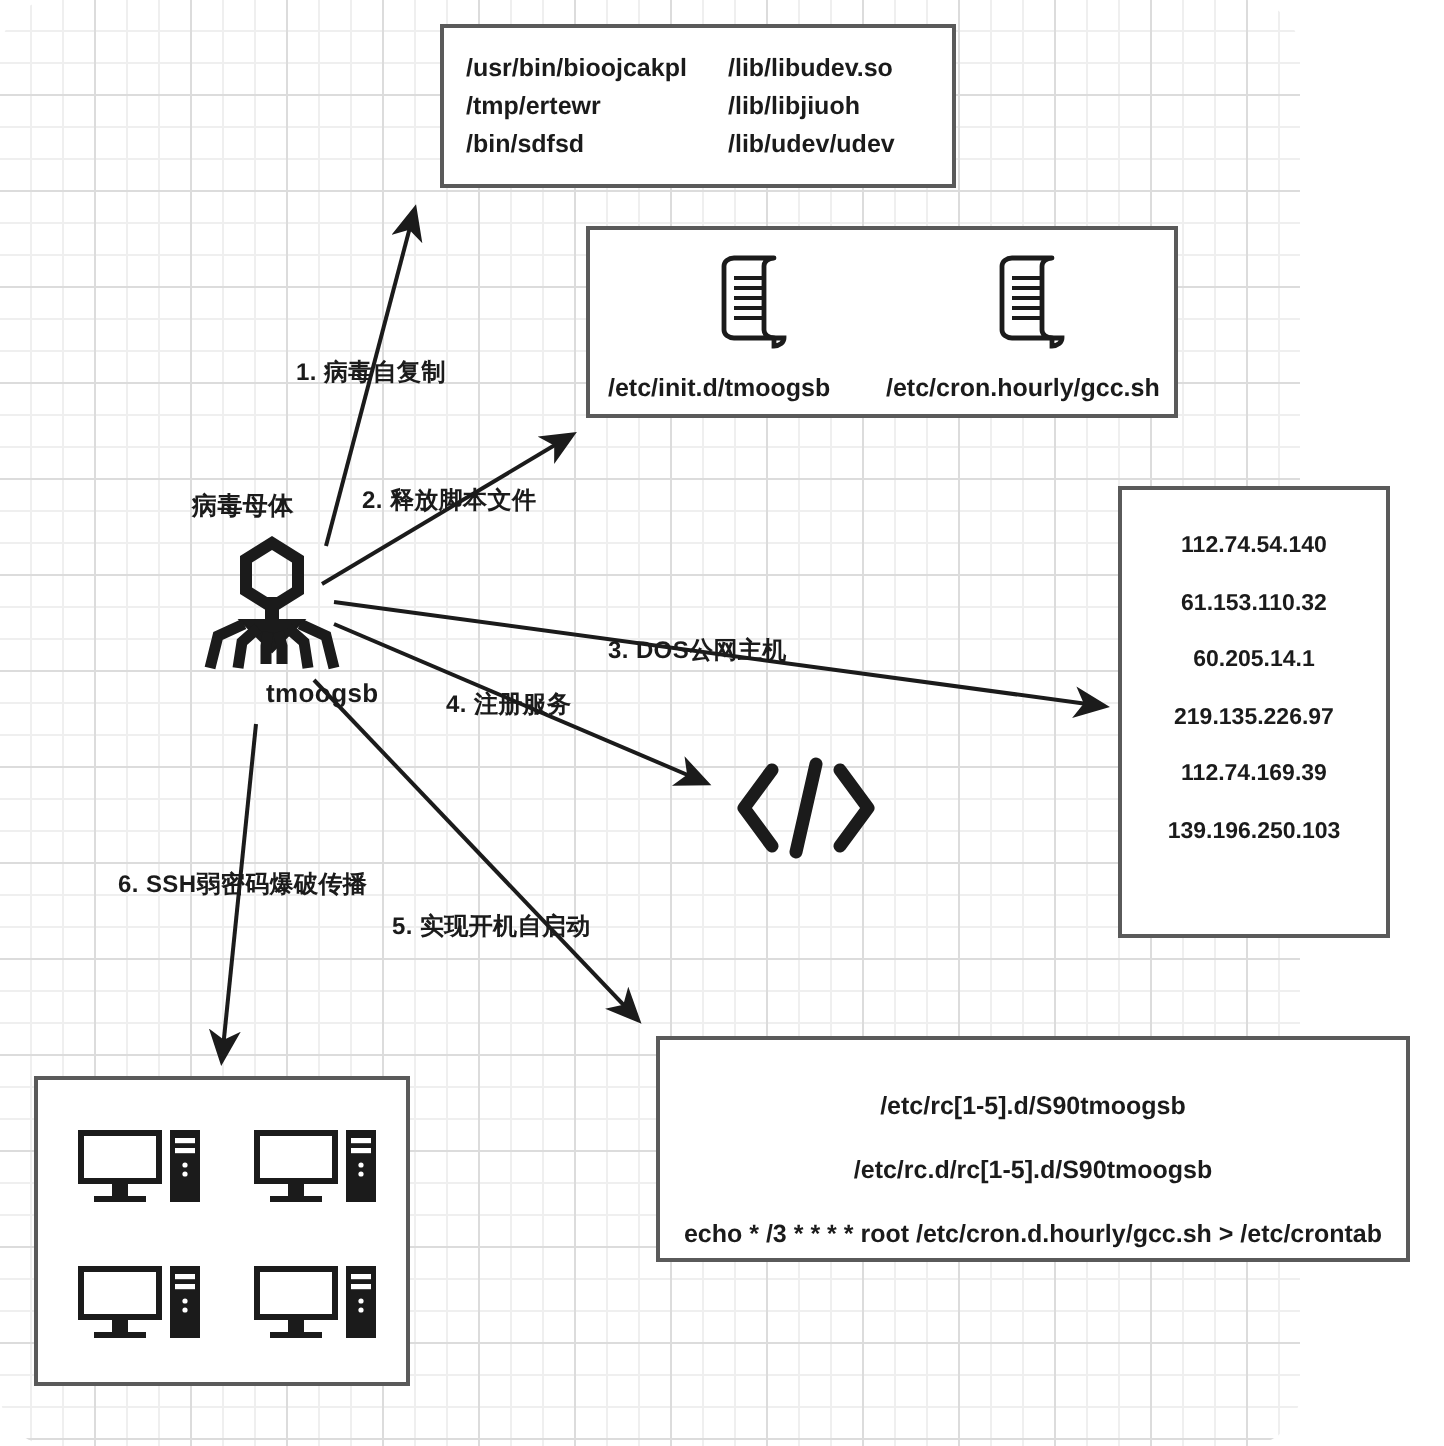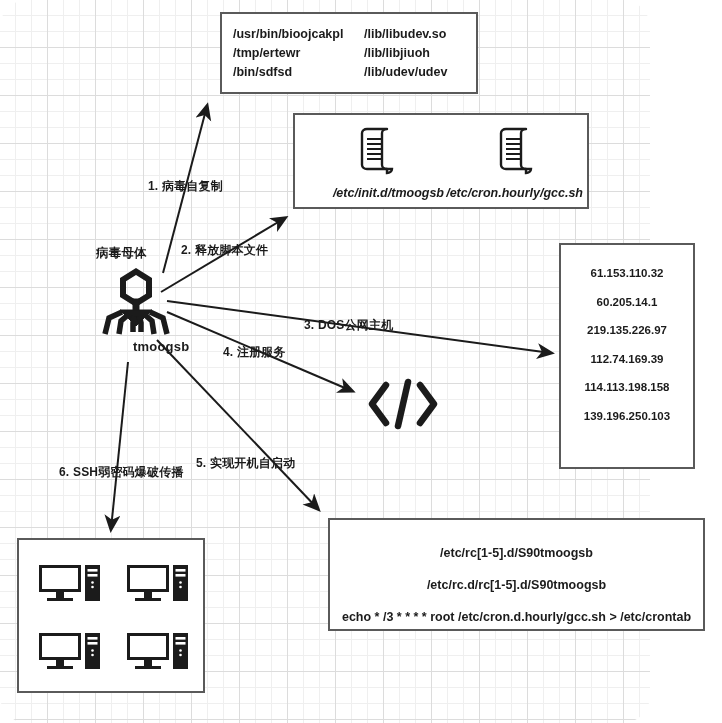--- a/index.html
+++ b/index.html
@@ -36,21 +36,21 @@
     letter-spacing:.2px;
   }
   
   #box-paths{left:220px;top:12px;width:258px;height:82px;}
   .paths-col{position:absolute;font-size:12.5px;font-weight:bold;color:#1b1b1b;line-height:19px;}
   #paths-col-left{left:11px;top:11px;}
   #paths-col-right{left:142px;top:11px;}
   .path-line{white-space:nowrap;}
   
   #box-scripts{left:293px;top:113px;width:296px;height:96px;}
-  .script-item{position:absolute;top:10px;width:140px;text-align:right;font-style:italic;}
+  .script-item{position:absolute;top:10px;width:140px;text-align:left;}
   #script-item-0{left:9px;}
   #script-item-1{left:148px;}
   .script-label{font-size:12.5px;font-weight:bold;color:#1b1b1b;margin-top:3px;white-space:nowrap;}
   
   #box-ips{left:559px;top:243px;width:136px;height:226px;}
   .ip-line{
     font-size:11.5px;font-weight:bold;color:#1b1b1b;
     text-align:center;line-height:28.5px;
   }
   #ip-list{position:absolute;left:0;top:14px;width:100%;}
@@ -74,21 +74,21 @@
   #virus-name{left:101px;top:339px;font-size:13px;margin-left:32px;}
   
   #code-node{position:absolute;left:368px;top:378px;}
   #code-label{left:332px;top:443px;font-size:12.5px;}
   
   #label-1{left:148px;top:178px;font-size:12px;}
   #label-2{left:181px;top:242px;font-size:12px;}
   #label-3{left:304px;top:317px;font-size:12px;}
   #label-4{left:223px;top:344px;font-size:12px;}
   #label-5{left:196px;top:415px;font-size:12px;margin-top:40px;}
-  #label-6{left:59px;top:434px;font-size:12px;margin-top:30px;}
+  #label-6{left:59px;top:434px;font-size:12px;}
   svg#arrows{position:absolute;left:0;top:0;width:722px;height:723px;}
 </style>
 </head>
 <body>
 
 <div id="canvas">
 
   <svg id="arrows" viewBox="0 0 722 723">
     <defs>
       <marker id="ah" markerWidth="10" markerHeight="10" refX="7" refY="4" orient="auto" markerUnits="strokeWidth">
@@ -152,25 +152,25 @@
             <line x1="9" y1="32" x2="24" y2="32"></line>
           </g>
         </g>
       </svg>
       <div class="script-label">/etc/cron.hourly/gcc.sh</div>
     </div>
   </div>
 
   <div class="box" id="box-ips">
     <div id="ip-list">
+      <div class="ip-line">112.74.54.140</div>
       <div class="ip-line">61.153.110.32</div>
       <div class="ip-line">60.205.14.1</div>
       <div class="ip-line">219.135.226.97</div>
       <div class="ip-line">112.74.169.39</div>
-      <div class="ip-line">114.113.198.158</div>
       <div class="ip-line">139.196.250.103</div>
     </div>
   </div>
 
   <div class="box" id="box-startup">
     <div id="startup-list">
       <div class="startup-line">/etc/rc[1-5].d/S90tmoogsb</div>
       <div class="startup-line">/etc/rc.d/rc[1-5].d/S90tmoogsb</div>
       <div class="startup-line">echo * /3 * * * * root /etc/cron.d.hourly/gcc.sh &gt; /etc/crontab</div>
     </div>

